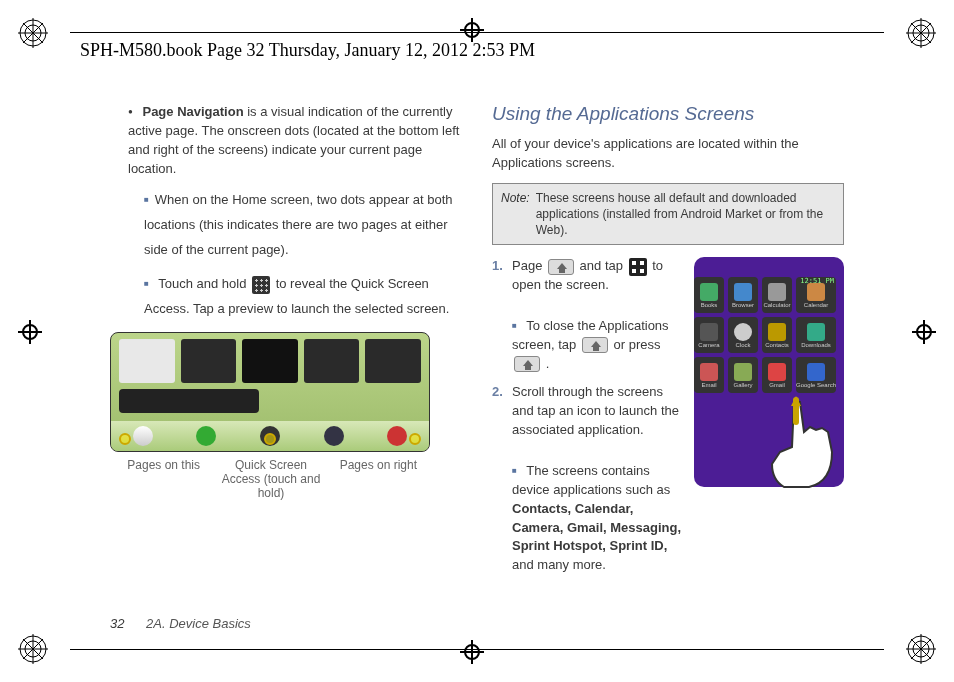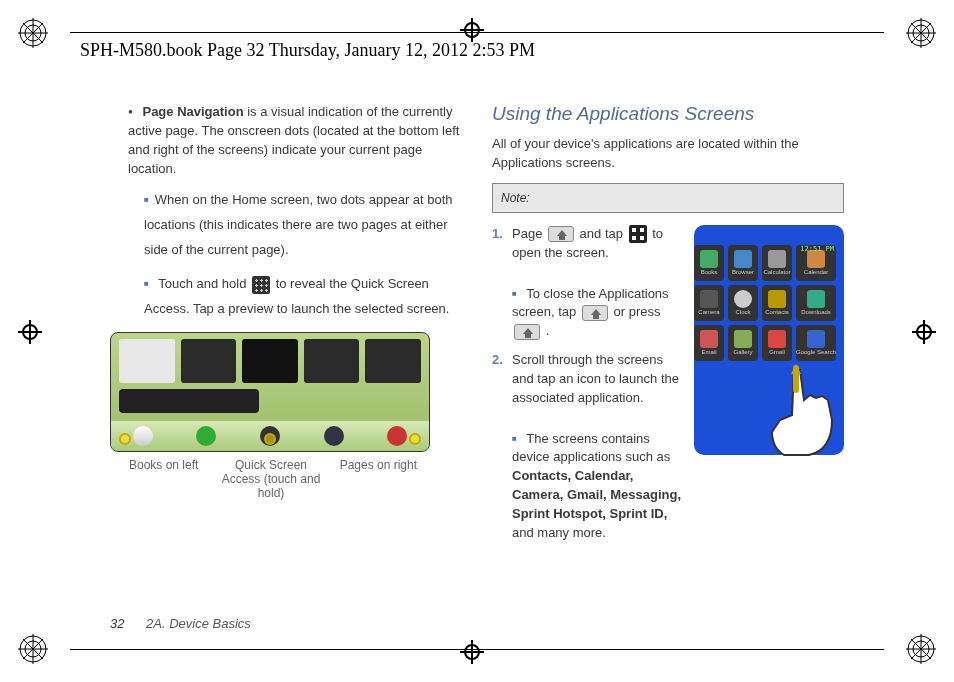--- a/index.html
+++ b/index.html
@@ -178,21 +178,21 @@
     width:322px; text-align:center;
     margin-bottom:4px;
   }
   .caption-row span { flex:1; }
 
   .right-split { display:flex; gap:10px; }
   .right-text { flex: 1 1 auto; }
   .phone {
     flex: 0 0 150px;
     width:150px; height:230px;
-    background:#1d4ed8; border-radius:10px;
+    background:#4c1d95; border-radius:10px;
     position:relative;
     padding:20px 8px 28px 0;
   }
   .phone .status {
     position:absolute; top:20px; right:10px; font-size:7px; color:#8f8; font-family:monospace;
   }
   .grid4 {
     display:grid; grid-template-columns:repeat(4,1fr); grid-auto-rows:36px;
     gap:4px; height:150px;
   }
@@ -312,31 +312,32 @@
             <div class="d d2"></div>
             <div class="d d3"></div>
             <div class="d d4"></div>
             <div class="d d5"></div>
         </div>
         <div class="hl-dot hl-left"></div>
         <div class="hl-dot hl-mid"></div>
         <div class="hl-dot hl-right"></div>
       </div>
       <div class="caption-row">
-        <span>Books on left</span>
+        <span>Pages on this</span>
         <span>Quick Screen Access (touch and hold)</span>
         <span>Pages on right</span>
       </div>
     </div>
 
     <div class="col">
       <div class="h2">Using the Applications Screens</div>
       <div class="para">All of your device's applications are located within the Applications screens.</div>
       <div class="note-box">
         <span class="note-label">Note:</span>
+        <span>These screens house all default and downloaded applications (installed from Android Market or from the Web).</span>
       </div>
 
       <div class="right-split">
         <div class="right-text ol">
           <div>
             <span>Page </span>
             <span class="inline-icon home"></span>
             <span> and tap </span>
             <span class="inline-icon apps"></span>
             <span> to open the screen.</span>

